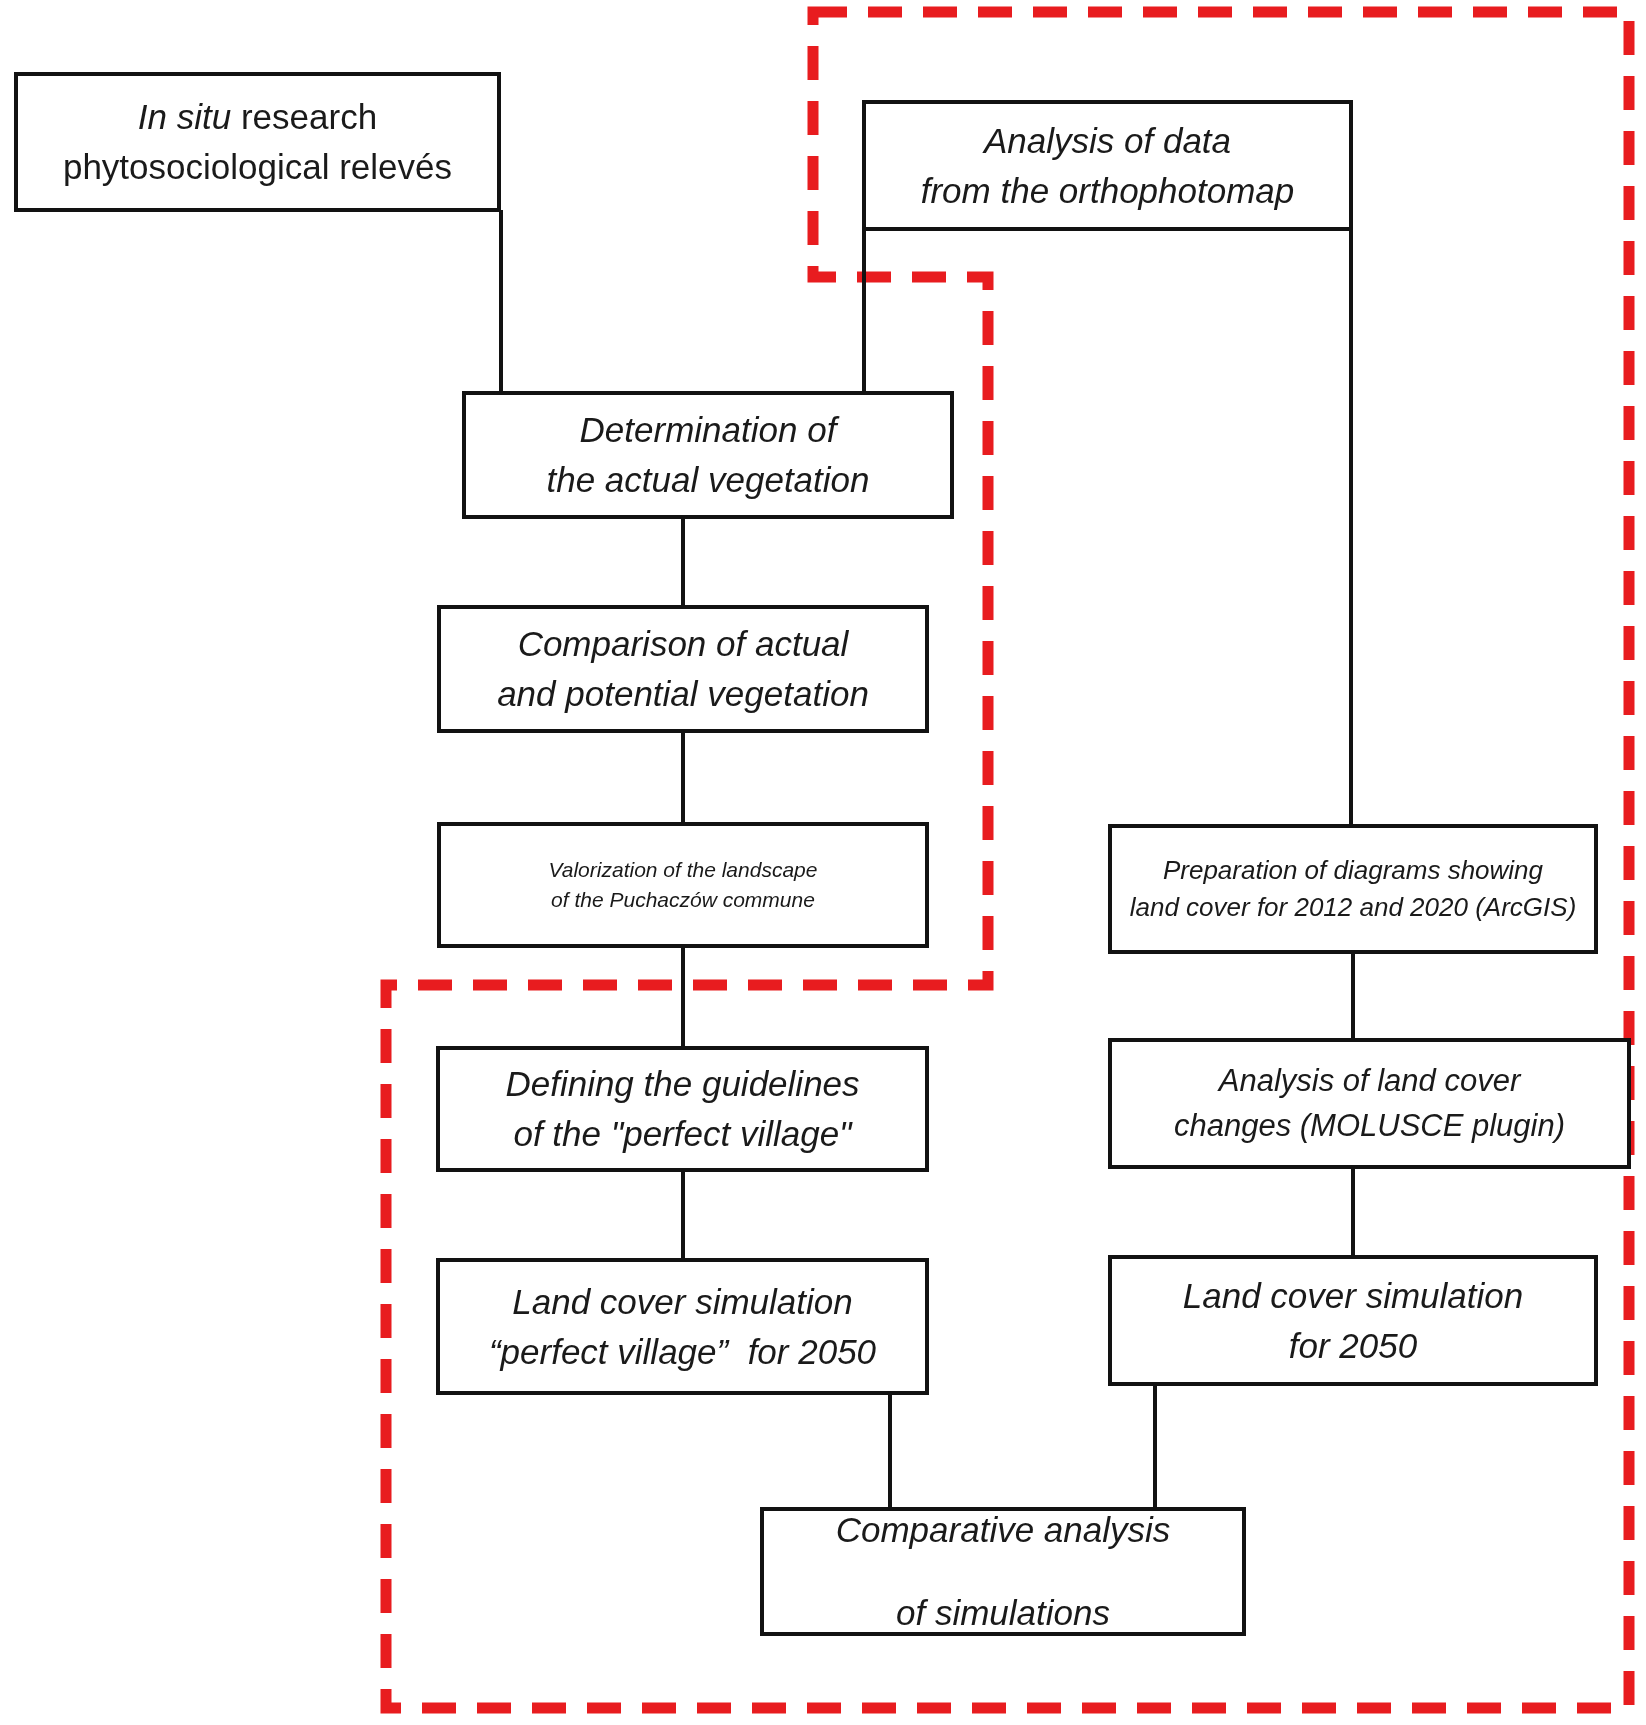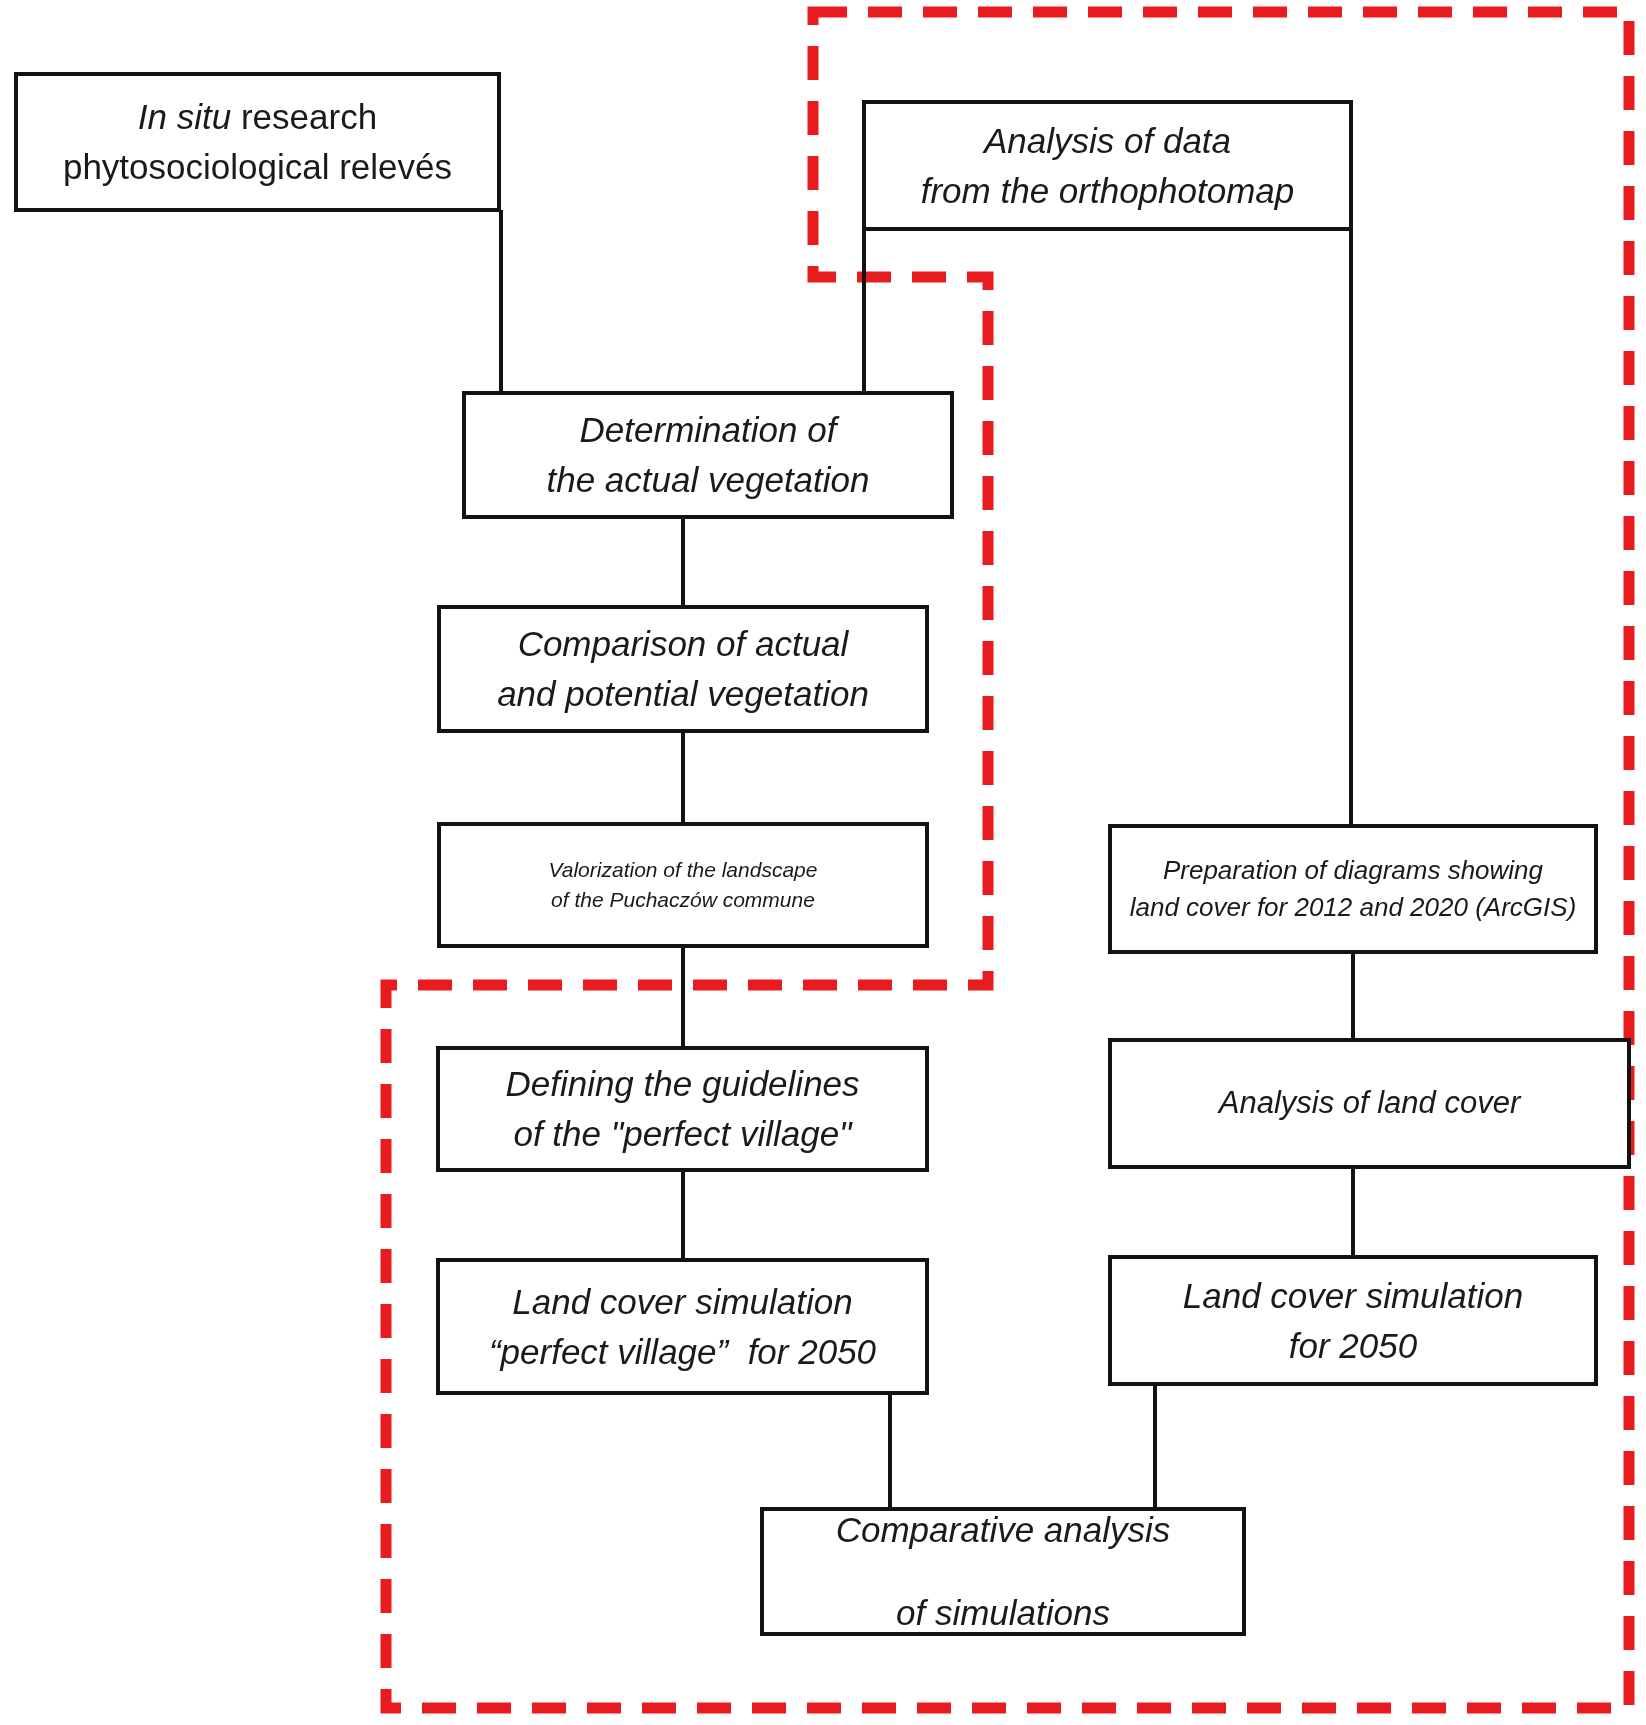--- a/index.html
+++ b/index.html
@@ -75,20 +75,21 @@
     <div class="flow-box" style="left: 1108px; top: 824px; width: 490px; height: 130px; border: 4px solid rgb(18, 18, 18); background: rgb(255, 255, 255); color: rgb(26, 26, 26); font-size: 26px;">
       <div class="box-line"><span class="seg-italic">Preparation of diagrams showing</span></div>
       <div class="box-line"><span class="seg-italic">land cover for 2012 and 2020 (ArcGIS)</span></div>
     </div>
     <div class="flow-box" style="left: 436px; top: 1046px; width: 493px; height: 126px; border: 4px solid rgb(18, 18, 18); background: rgb(255, 255, 255); color: rgb(26, 26, 26); font-size: 35px;">
       <div class="box-line"><span class="seg-italic">Defining the guidelines</span></div>
       <div class="box-line"><span class="seg-italic">of the "perfect village"</span></div>
     </div>
     <div class="flow-box" style="left: 1108px; top: 1038px; width: 523px; height: 131px; border: 4px solid rgb(18, 18, 18); background: rgb(255, 255, 255); color: rgb(26, 26, 26); font-size: 31px;">
       <div class="box-line"><span class="seg-italic">Analysis of land cover</span></div>
+      <div class="box-line"><span class="seg-italic">changes (MOLUSCE plugin)</span></div>
     </div>
     <div class="flow-box" style="left: 436px; top: 1258px; width: 493px; height: 137px; border: 4px solid rgb(18, 18, 18); background: rgb(255, 255, 255); color: rgb(26, 26, 26); font-size: 35px;">
       <div class="box-line"><span class="seg-italic">Land cover simulation</span></div>
       <div class="box-line"><span class="seg-italic">“perfect village”  for 2050</span></div>
     </div>
     <div class="flow-box" style="left: 1108px; top: 1255px; width: 490px; height: 131px; border: 4px solid rgb(18, 18, 18); background: rgb(255, 255, 255); color: rgb(26, 26, 26); font-size: 35px;">
       <div class="box-line"><span class="seg-italic">Land cover simulation</span></div>
       <div class="box-line"><span class="seg-italic">for 2050</span></div>
     </div>
     <div class="flow-box" style="left: 760px; top: 1507px; width: 486px; height: 129px; border: 4px solid rgb(18, 18, 18); background: rgb(255, 255, 255); color: rgb(26, 26, 26); font-size: 35px; gap: 33px;">

